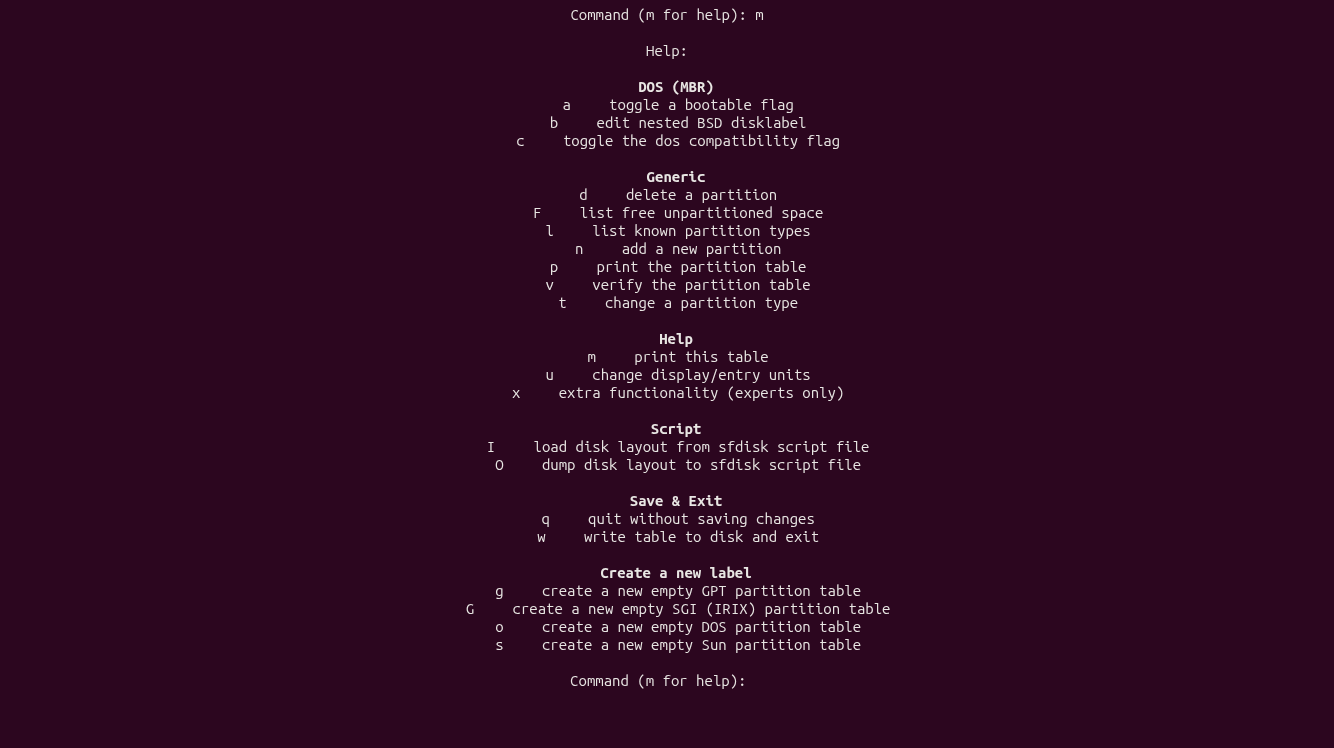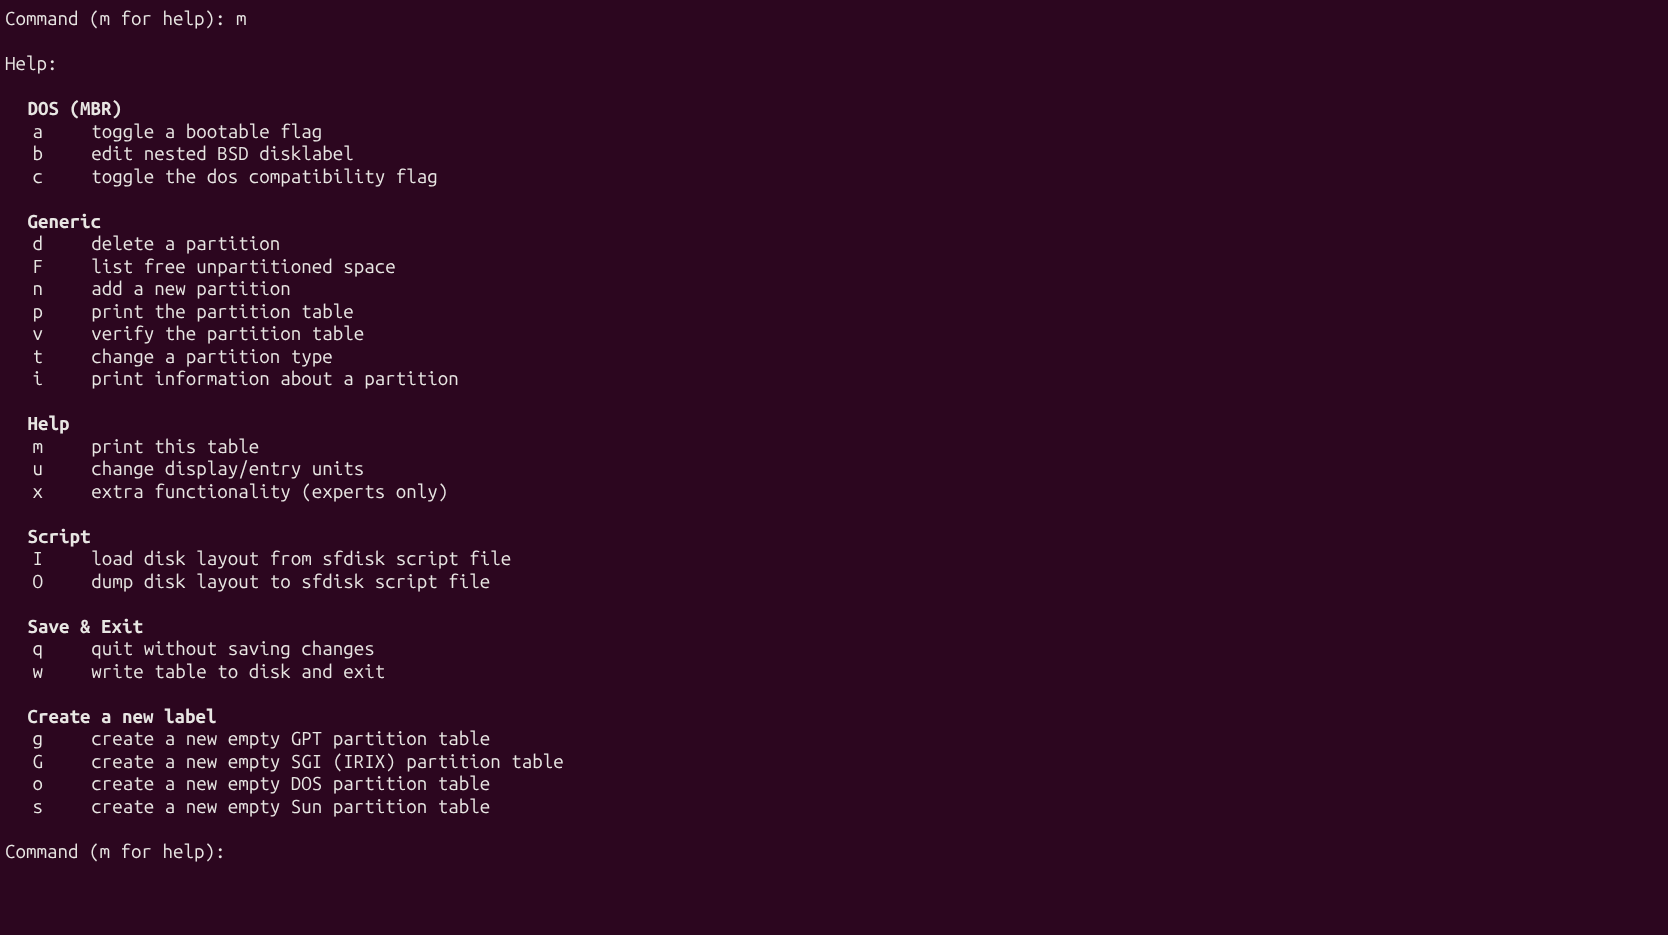--- a/index.html
+++ b/index.html
@@ -13,20 +13,21 @@
       font-family: 'Ubuntu Mono', 'DejaVu Sans Mono', 'Courier New', monospace;
       font-size: 15px;
       line-height: 18px;
       padding: 6px 4px;
       width: 1334px;
       height: 748px;
       overflow: hidden;
     }
     .line {
       white-space: pre;
+      text-align: center;
     }
     .blank {
       height: 18px;
     }
     .section-title {
       font-weight: bold;
       margin-left: 18px;
     }
     .command-line {
       margin-left: 22px;
@@ -55,25 +56,25 @@
   <div class="blank"></div>
   <div id="sections-container">
       <div class="line section-title">DOS (MBR)</div>
       <div class="line command-line"><span class="key">a</span><span class="desc">toggle a bootable flag</span></div>
       <div class="line command-line"><span class="key">b</span><span class="desc">edit nested BSD disklabel</span></div>
       <div class="line command-line"><span class="key">c</span><span class="desc">toggle the dos compatibility flag</span></div>
       <div class="blank"></div>
       <div class="line section-title">Generic</div>
       <div class="line command-line"><span class="key">d</span><span class="desc">delete a partition</span></div>
       <div class="line command-line"><span class="key">F</span><span class="desc">list free unpartitioned space</span></div>
+      <div class="line command-line"><span class="key">l</span><span class="desc">list known partition types</span></div>
       <div class="line command-line"><span class="key">n</span><span class="desc">add a new partition</span></div>
       <div class="line command-line"><span class="key">p</span><span class="desc">print the partition table</span></div>
       <div class="line command-line"><span class="key">v</span><span class="desc">verify the partition table</span></div>
       <div class="line command-line"><span class="key">t</span><span class="desc">change a partition type</span></div>
-      <div class="line command-line"><span class="key">i</span><span class="desc">print information about a partition</span></div>
       <div class="blank"></div>
       <div class="line section-title">Help</div>
       <div class="line command-line"><span class="key">m</span><span class="desc">print this table</span></div>
       <div class="line command-line"><span class="key">u</span><span class="desc">change display/entry units</span></div>
       <div class="line command-line"><span class="key">x</span><span class="desc">extra functionality (experts only)</span></div>
       <div class="blank"></div>
       <div class="line section-title">Script</div>
       <div class="line command-line"><span class="key">I</span><span class="desc">load disk layout from sfdisk script file</span></div>
       <div class="line command-line"><span class="key">O</span><span class="desc">dump disk layout to sfdisk script file</span></div>
       <div class="blank"></div>

